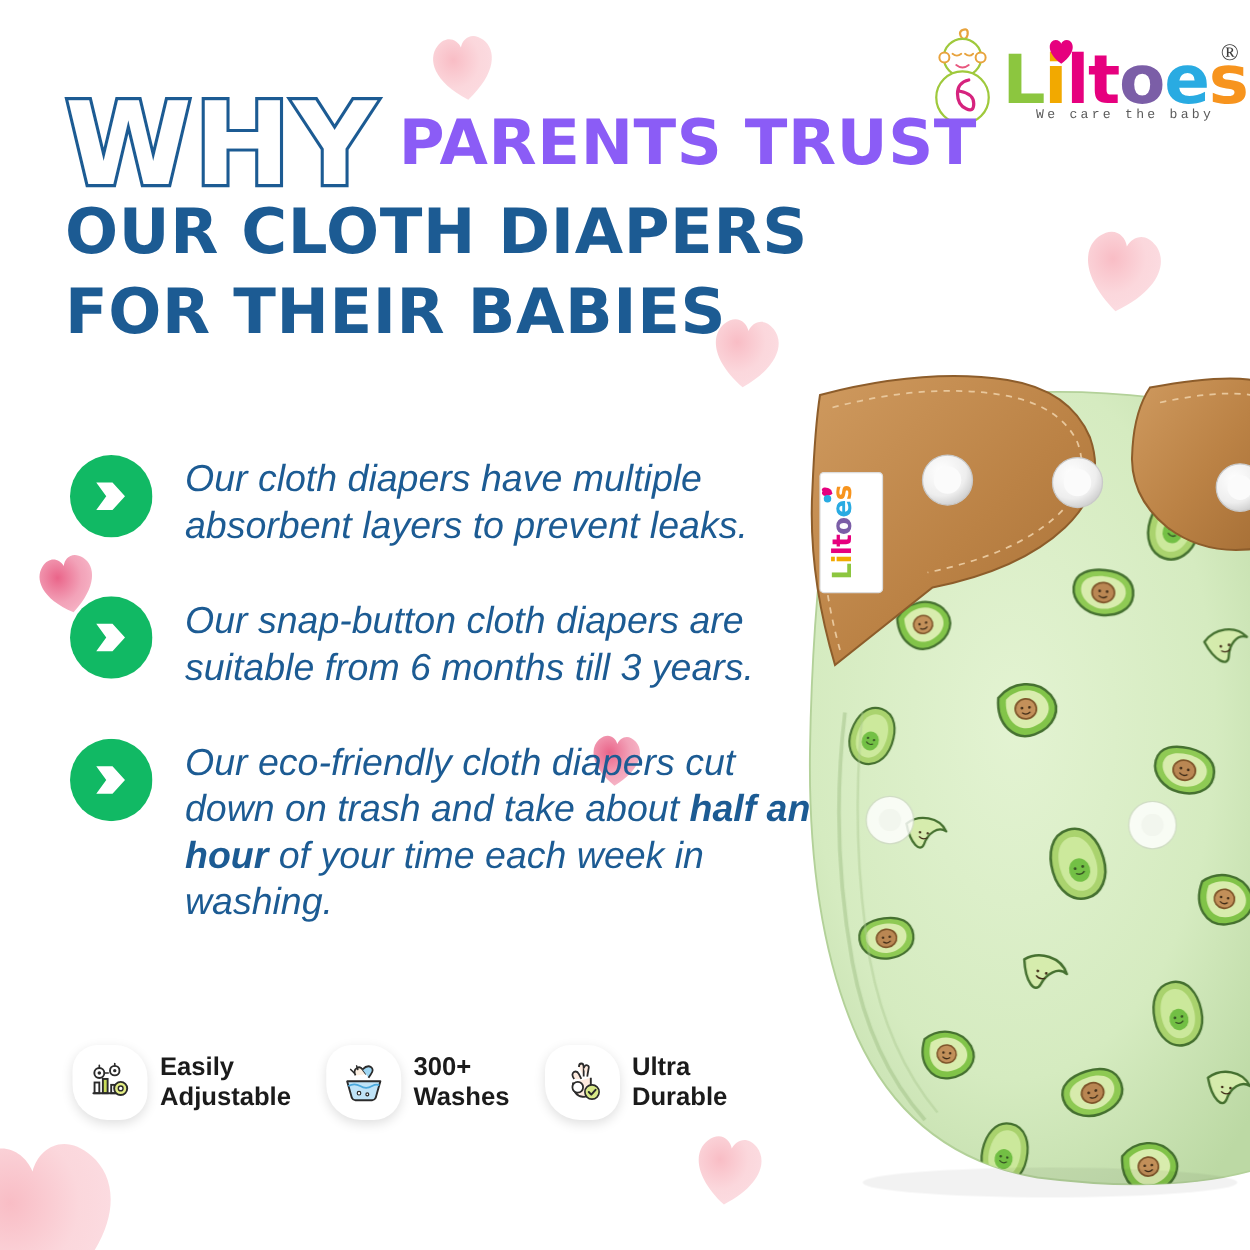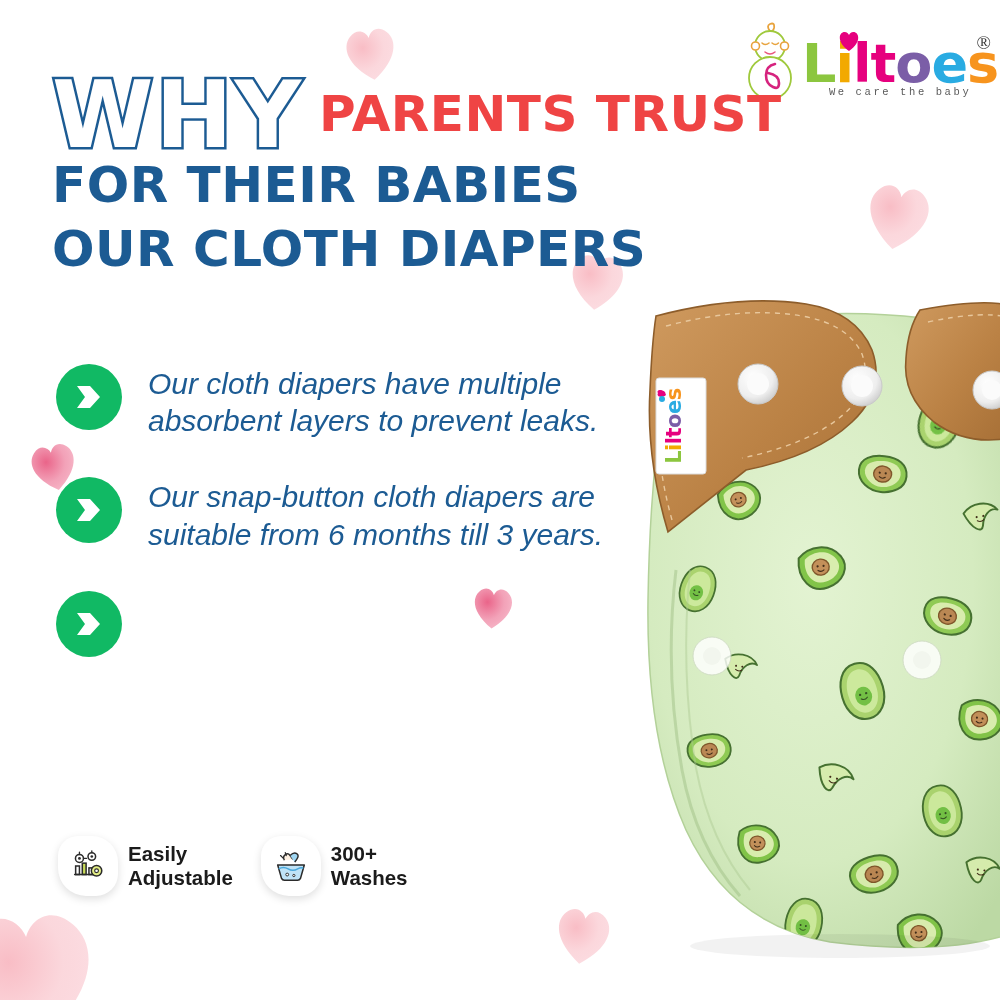--- a/index.html
+++ b/index.html
@@ -77,21 +77,21 @@
     paint-order:stroke fill;
     white-space:nowrap;
     text-align:center;
   }
   .head-rest {
     font-family:"DejaVu Sans", sans-serif;
     font-weight:bold;
     font-size:50px;
     line-height:1.0;
     letter-spacing:0.5px;
-    color:#ef4444;
+    color:#8b5cf6;
     white-space:nowrap;
     padding-bottom:14px;
     margin-left:16px;
   }
   .head-line {
     font-family:"DejaVu Sans", sans-serif;
     font-weight:bold;
     font-size:50px;
     line-height:1.28;
     letter-spacing:0.5px;
@@ -278,22 +278,22 @@
     </div>
   </div>
   <div class="reg-mark">®</div>
 </div>
 
 <div class="headline">
   <div class="head-line1">
     <div class="why-word">WHY</div>
     <div class="head-rest">PARENTS TRUST</div>
   </div>
+  <div class="head-line">OUR CLOTH DIAPERS</div>
   <div class="head-line">FOR THEIR BABIES</div>
-  <div class="head-line">OUR CLOTH DIAPERS</div>
 </div>
 
 <div class="bullets" id="bullet-list">
     <div class="bullet-row">
       <div class="bullet-icon">
         <svg viewBox="0 0 66 66" width="66" height="66">
           <circle cx="33" cy="33" r="33" fill="#11b964"></circle>
           <path d="M21 22 L34 22 L44 33 L34 44 L21 44 L29 33 Z" fill="#ffffff"></path>
         </svg>
       </div>
@@ -308,20 +308,21 @@
       </div>
       <div class="bullet-text">Our snap-button cloth diapers are suitable from 6 months till 3 years.</div>
     </div>
     <div class="bullet-row">
       <div class="bullet-icon">
         <svg viewBox="0 0 66 66" width="66" height="66">
           <circle cx="33" cy="33" r="33" fill="#11b964"></circle>
           <path d="M21 22 L34 22 L44 33 L34 44 L21 44 L29 33 Z" fill="#ffffff"></path>
         </svg>
       </div>
+      <div class="bullet-text">Our eco-friendly cloth diapers cut down on trash and take about <b>half an hour</b> of your time each week in washing.</div>
     </div>
   </div>
 
 <div class="badges" id="badge-list">
     <div class="badge">
       <div class="badge-icon">
         <svg viewBox="0 0 40 40" width="38" height="38">
           <circle cx="11" cy="12" r="4.2" fill="none" stroke="#2b2b2b" stroke-width="1.6"></circle>
           <circle cx="11" cy="12" r="1.5" fill="#2b2b2b"></circle>
           <circle cx="24" cy="10" r="4" fill="none" stroke="#2b2b2b" stroke-width="1.6"></circle>
@@ -345,20 +346,35 @@
           <path d="M7 23 Q12 20 17 23 Q22 26 27 23 Q31 21 33 22.5" fill="none" stroke="#4aa8dc" stroke-width="1.5"></path>
           <circle cx="16" cy="29" r="1.5" fill="#fff" stroke="#2b2b2b" stroke-width="1"></circle>
           <circle cx="23" cy="30" r="1.2" fill="#fff" stroke="#2b2b2b" stroke-width="1"></circle>
           <path d="M13 14 Q11 10 14 8 Q17 6 19 9 L22 13" fill="#fdf0e2" stroke="#2b2b2b" stroke-width="1.5" stroke-linejoin="round"></path>
           <path d="M19 9 Q23 5 26 7 Q29 9 26 13 L24 16" fill="#9fd6f2" stroke="#2b2b2b" stroke-width="1.5" stroke-linejoin="round"></path>
           <path d="M12 12 L9 9 M15 9 L14 6" stroke="#2b2b2b" stroke-width="1.3" stroke-linecap="round"></path>
         </svg>
       </div>
       <div class="badge-label">300+
 Washes</div>
+    </div>
+    <div class="badge">
+      <div class="badge-icon">
+        <svg viewBox="0 0 40 40" width="38" height="38">
+          <path d="M17 7 Q17 4 19 4 Q21 4 21 7 L21 15" fill="#fdeade" stroke="#2b2b2b" stroke-width="1.5" stroke-linejoin="round"></path>
+          <path d="M21 8 Q22 5 24 5.5 Q26 6 25 9 L24 15" fill="#fdeade" stroke="#2b2b2b" stroke-width="1.5" stroke-linejoin="round"></path>
+          <path d="M13 17 Q10 13 13 11 Q15.5 10 17 13 L19 17" fill="#fdeade" stroke="#2b2b2b" stroke-width="1.5" stroke-linejoin="round"></path>
+          <path d="M12 20 Q12 31 20 32 Q27 33 27 24 L27 16" fill="#fdeade" stroke="#2b2b2b" stroke-width="1.6" stroke-linejoin="round"></path>
+          <circle cx="16" cy="24" r="4.5" fill="#fff" stroke="#2b2b2b" stroke-width="1.5"></circle>
+          <circle cx="28" cy="28" r="6" fill="#d7e887" stroke="#2b2b2b" stroke-width="1.4"></circle>
+          <path d="M25.3 28 L27.4 30.2 L31 26.2" fill="none" stroke="#2b2b2b" stroke-width="1.7" stroke-linecap="round" stroke-linejoin="round"></path>
+        </svg>
+      </div>
+      <div class="badge-label">Ultra
+Durable</div>
     </div>
   </div>
 
 <div class="product">
   <svg viewBox="0 0 420 690" width="420" height="690">
     <defs>
       <radialGradient id="bodyGrad" cx="45%" cy="42%" r="72%">
         <stop offset="0%" stop-color="#e3f3d2"></stop>
         <stop offset="62%" stop-color="#d5ebc0"></stop>
         <stop offset="100%" stop-color="#bcd9a4"></stop>

